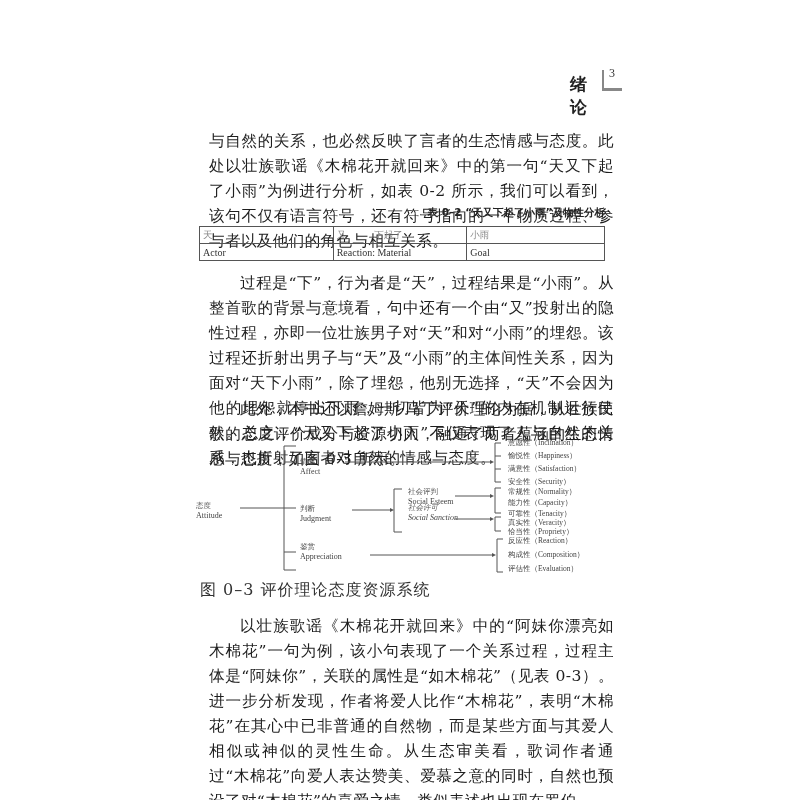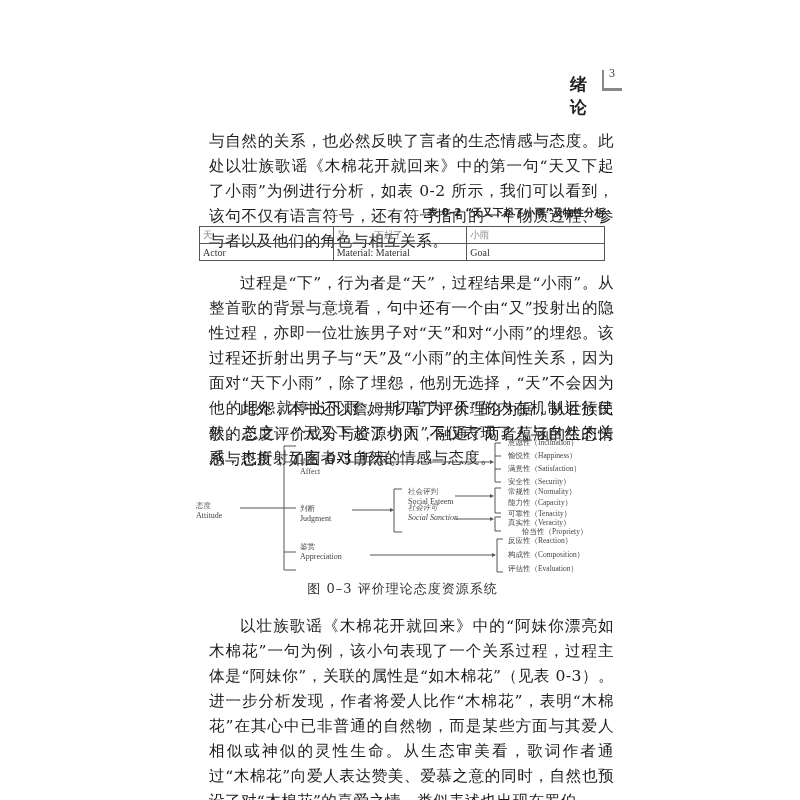--- a/index.html
+++ b/index.html
@@ -28,22 +28,22 @@
     .gap { display: inline-block; width: 28px; }
 
     .diagram { position: absolute; left: 190px; top: 435px; width: 420px; height: 140px; }
     .diagram .lbl { position: absolute; font-size: 8px; line-height: 10px; color: #444;
             font-family: "Liberation Serif", serif; white-space: nowrap; }
     .diagram .lbl .cn { display: block; font-family: "DejaVu Sans", sans-serif; font-size: 7.5px; color: #555; }
     .diagram .leaf { position: absolute; font-size: 7.5px; color: #444; white-space: nowrap;
             font-family: "Liberation Serif", serif; }
     .diagram svg { position: absolute; left: 0; top: 0; }
 
-    .fig-caption { position: absolute; left: 200px; top: 580px; width: 405px; text-align: center;
-            font-size: 13px; color: #333; letter-spacing: 1px; }
+    .fig-caption { position: absolute; left: 200px; top: 580px; width: 405px; 
+            font-size: 16px; color: #333; letter-spacing: 1px; }
   </style>
 </head>
 <body>
 
 <div class="running-head">
   <span class="title">绪 论</span>
   <span class="vbar"></span>
   <span class="hbar"></span>
   <span class="num">3</span>
 </div>
@@ -53,21 +53,21 @@
 <div class="table-caption">表 0–2 “天又下起了小雨”及物性分析</div>
 <table class="ex">
   <tbody>
       <tr class="cn">
     <td style="width:33%">天</td>
     <td style="width:33%"><span>又</span><span class="gap"></span><span>下起了</span></td>
     <td>小雨</td>
   </tr>
   <tr class="en">
     <td>Actor</td>
-    <td><span>Material:</span> <span>Material</span></td>
+    <td><span>Reaction:</span> <span>Material</span></td>
     <td>Goal</td>
   </tr>
 </tbody>
   </table>
 
 <p class="para indent" style="top:262px;">过程是“下”，行为者是“天”，过程结果是“小雨”。从整首歌的背景与意境看，句中还有一个由“又”投射出的隐性过程，亦即一位壮族男子对“天”和对“小雨”的埋怨。该过程还折射出男子与“天”及“小雨”的主体间性关系，因为面对“天下小雨”，除了埋怨，他别无选择，“天”不会因为他的埋怨就停止下雨，一切皆为“天”的内在机制运行使然。总之，“天又下起了小雨”不仅表现了人与自然的关系，也折射了言者对自然的情感与态度。</p>
 <p class="para indent" style="top:388px;">此外，本书还以詹姆斯·马丁评价理论为据，从壮族民歌的态度评价成分与资源切入，融通了两者蕴涵的生态情感与态度，如图 0-3 所示。</p>
 
 <div class="diagram">
   <svg width="420" height="140">
@@ -146,21 +146,21 @@
   </div>
 
   <span class="leaf" style="left:318px; top:3px;">意愿性（Inclination）</span>
   <span class="leaf" style="left:318px; top:16px;">愉悦性（Happiness）</span>
   <span class="leaf" style="left:318px; top:29px;">满意性（Satisfaction）</span>
   <span class="leaf" style="left:318px; top:42px;">安全性（Security）</span>
   <span class="leaf" style="left:318px; top:52px;">常规性（Normality）</span>
   <span class="leaf" style="left:318px; top:63px;">能力性（Capacity）</span>
   <span class="leaf" style="left:318px; top:74px;">可靠性（Tenacity）</span>
   <span class="leaf" style="left:318px; top:83px;">真实性（Veracity）</span>
-  <span class="leaf" style="left:332px; top:92px;">恰当性（Propriety）</span>
+  <span class="leaf" style="left:318px; top:92px;">恰当性（Propriety）</span>
   <span class="leaf" style="left:318px; top:101px;">反应性（Reaction）</span>
   <span class="leaf" style="left:318px; top:115px;">构成性（Composition）</span>
   <span class="leaf" style="left:318px; top:129px;">评估性（Evaluation）</span>
 </div>
 
 <div class="fig-caption">图 0–3 评价理论态度资源系统</div>
 
 <p class="para indent" style="top:605px;">以壮族歌谣《木棉花开就回来》中的“阿妹你漂亮如木棉花”一句为例，该小句表现了一个关系过程，过程主体是“阿妹你”，关联的属性是“如木棉花”（见表 0-3）。进一步分析发现，作者将爱人比作“木棉花”，表明“木棉花”在其心中已非普通的自然物，而是某些方面与其爱人相似或神似的灵性生命。从生态审美看，歌词作者通过“木棉花”向爱人表达赞美、爱慕之意的同时，自然也预设了对“木棉花”的喜爱之情。类似表述也出现在罗伯</p>
 
 </body></html>

